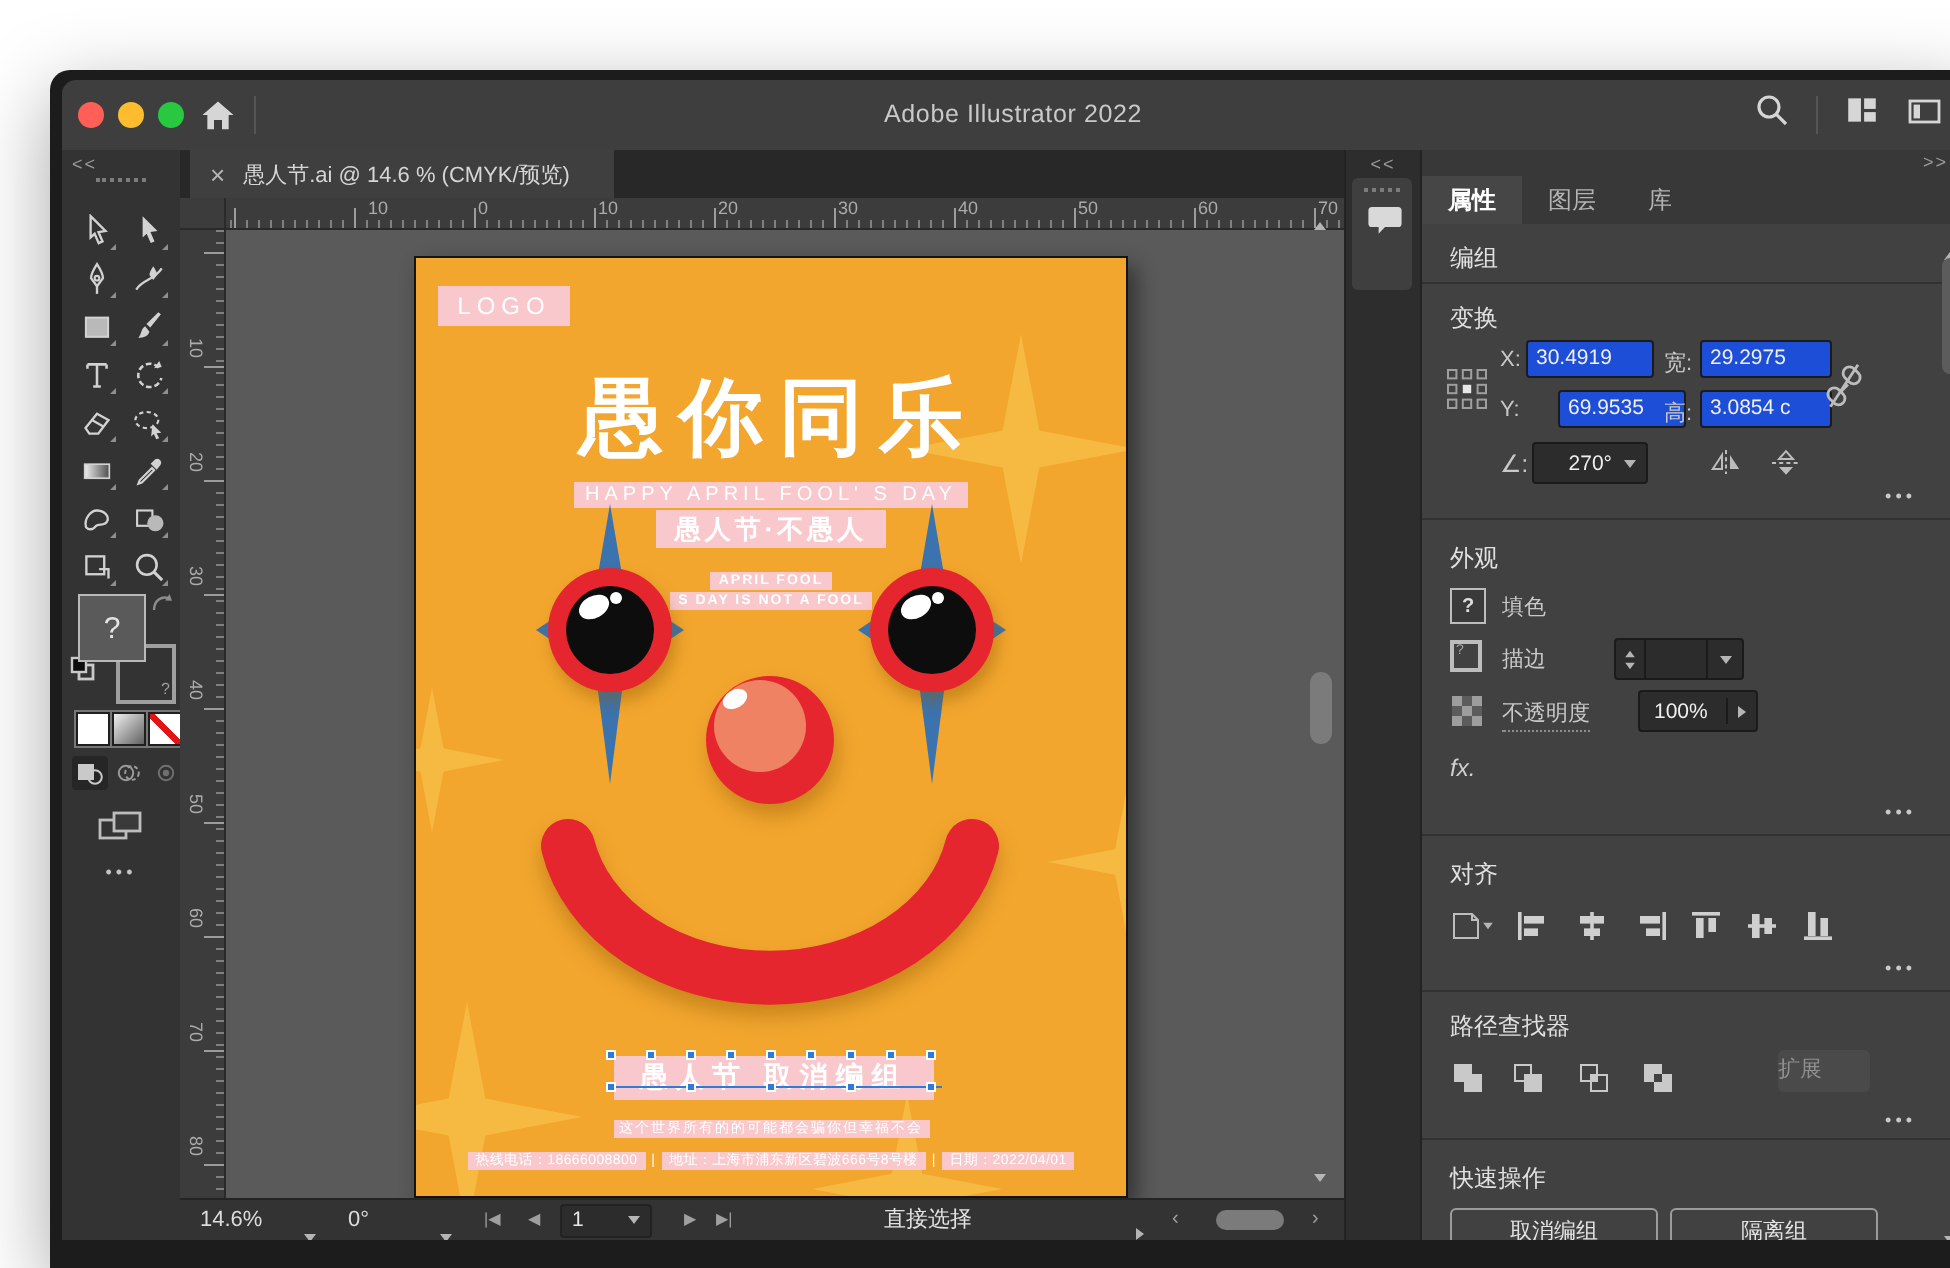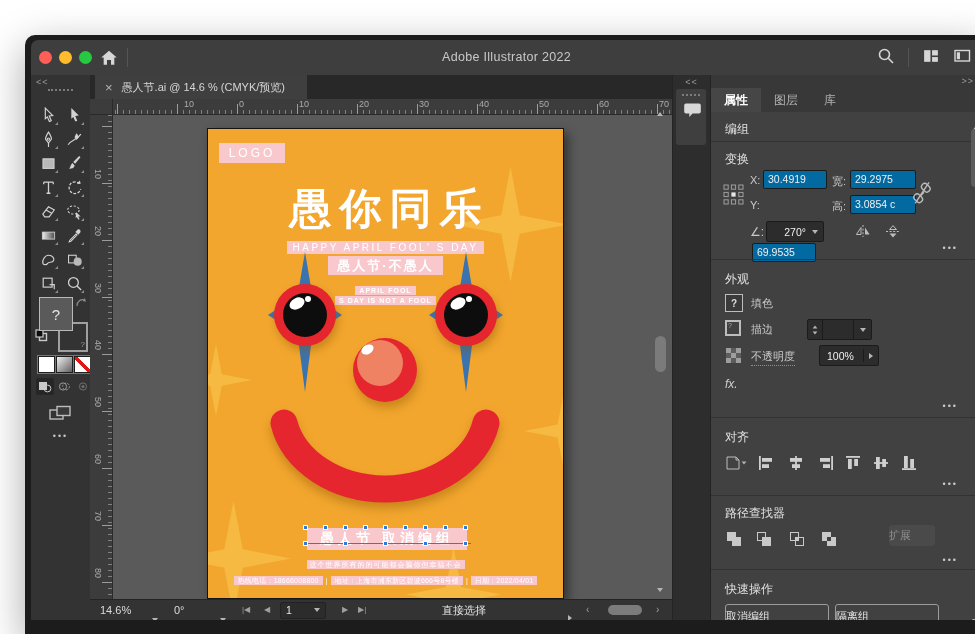--- a/index.html
+++ b/index.html
@@ -99,29 +99,29 @@
   
   .panel-col{flex:1;background:#414141;border-left:1px solid #232323;position:relative;overflow:hidden;}
   .panel-head{position:absolute;left:0;right:0;top:0;height:13px;background:#383838;}
   .panel-collapse{position:absolute;right:8px;top:1px;font-size:9px;color:#9a9a9a;letter-spacing:1px;}
   .panel-tabs{position:absolute;left:0;right:0;top:13px;height:24px;background:#383838;display:flex;}
   .ptab{padding:0 13px;line-height:24px;font-size:12px;color:#b3b3b3;}
   .ptab.active{background:#464646;color:#ffffff;font-weight:bold;}
   .p-sep-line{position:absolute;left:0;right:0;height:1px;background:#323232;}
   .p-heading{position:absolute;left:14px;font-size:12px;color:#e0e0e0;}
   .p-label{position:absolute;font-size:11px;color:#c8c8c8;}
-  .p-field{position:absolute;height:17px;line-height:17px;background:#0369a1;border:1px solid #1b1b1b;border-radius:2px;color:#efefef;font-size:10.5px;padding:0 4px;}
+  .p-field{position:absolute;height:17px;line-height:17px;background:#1d4ed8;border:1px solid #1b1b1b;border-radius:2px;color:#efefef;font-size:10.5px;padding:0 4px;}
   .p-more{position:absolute;color:#c9c9c9;font-size:9px;letter-spacing:2px;}
   .icon-box{position:absolute;display:flex;align-items:center;justify-content:center;}
   .fill-swatch{position:absolute;width:16px;height:16px;background:#3a3a3a;border:1px solid #bdbdbd;color:#dddddd;font-size:10px;font-weight:bold;display:flex;align-items:center;justify-content:center;}
   .stroke-swatch{position:absolute;width:16px;height:16px;border:2px solid #bdbdbd;box-sizing:border-box;color:#a9a9a9;font-size:7px;display:flex;align-items:flex-start;justify-content:flex-start;padding:0 1px;}
   .stepper{position:absolute;width:14px;height:19px;background:#2c2c2c;border:1px solid #1b1b1b;border-radius:2px 0 0 2px;display:flex;flex-direction:column;align-items:center;justify-content:center;gap:2px;}
   .combo{position:absolute;height:19px;background:#2c2c2c;border:1px solid #1b1b1b;border-radius:2px;display:flex;align-items:center;}
   .expand-btn{position:absolute;width:46px;height:21px;background:#4a4a4a;border-radius:3px;color:#8f8f8f;font-size:11px;line-height:21px;}
-  .qa-btn{position:absolute;width:102px;height:22px;border:1px solid #9c9c9c;border-radius:3px;color:#e2e2e2;font-size:11px;line-height:22px;background:transparent;}
+  .qa-btn{position:absolute;width:102px;height:22px;border:1px solid #9c9c9c;border-radius:3px;color:#e2e2e2;font-size:11px;text-align:center;line-height:22px;background:transparent;}
   .panel-scroll-thumb{position:absolute;right:3px;top:54px;width:8px;height:58px;background:#5c5c5c;border-radius:4px;}
 </style>
 </head>
 <body>
 
 <div id="stage">
   <div class="window">
     <div class="win-inner">
 
       <div class="titlebar">
@@ -463,21 +463,21 @@
                   <rect x="15.8" y="15.8" width="4.2" height="4.2"></rect>
                 </g>
                 <rect x="8.4" y="8.4" width="4.2" height="4.2" fill="#e8e8e8"></rect>
               </svg>
           </div>
           <span class="p-label" style="left:39px;top:99px;">X:</span>
           <div class="p-field" style="left:52px;top:95px;width:54px;">30.4919</div>
           <span class="p-label" style="left:121px;top:99px;">宽:</span>
           <div class="p-field" style="left:139px;top:95px;width:56px;">29.2975</div>
           <span class="p-label" style="left:39px;top:124px;">Y:</span>
-          <div class="p-field" style="left:41px;top:120px;width:54px;margin-top:48px;">69.9535</div>
+          <div class="p-field" style="left:68px;top:120px;width:54px;">69.9535</div>
           <span class="p-label" style="left:121px;top:124px;">高:</span>
           <div class="p-field" style="left:139px;top:120px;width:56px;">3.0854 c</div>
           <div class="icon-box" style="left:200px;top:98px;width:22px;height:40px;">
             <svg width="20" height="26" viewBox="0 0 20 26">
                 <g fill="none" stroke="#bdbdbd" stroke-width="1.4">
                   <rect x="3" y="13.5" width="6.4" height="9.4" rx="3.2" transform="rotate(-45 6.2 18.2)"></rect>
                   <rect x="10.6" y="3" width="6.4" height="9.4" rx="3.2" transform="rotate(-45 13.8 7.7)"></rect>
                   <path d="M8 16.2 L12 12.2"></path>
                   <path d="M3.2 23.4 L17 2.4"></path>
                 </g>

